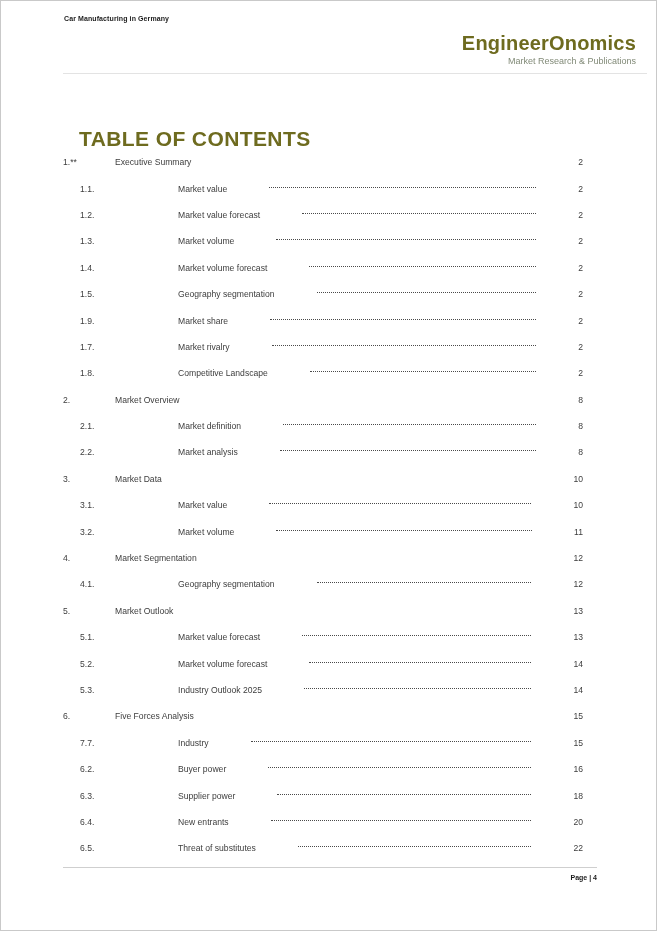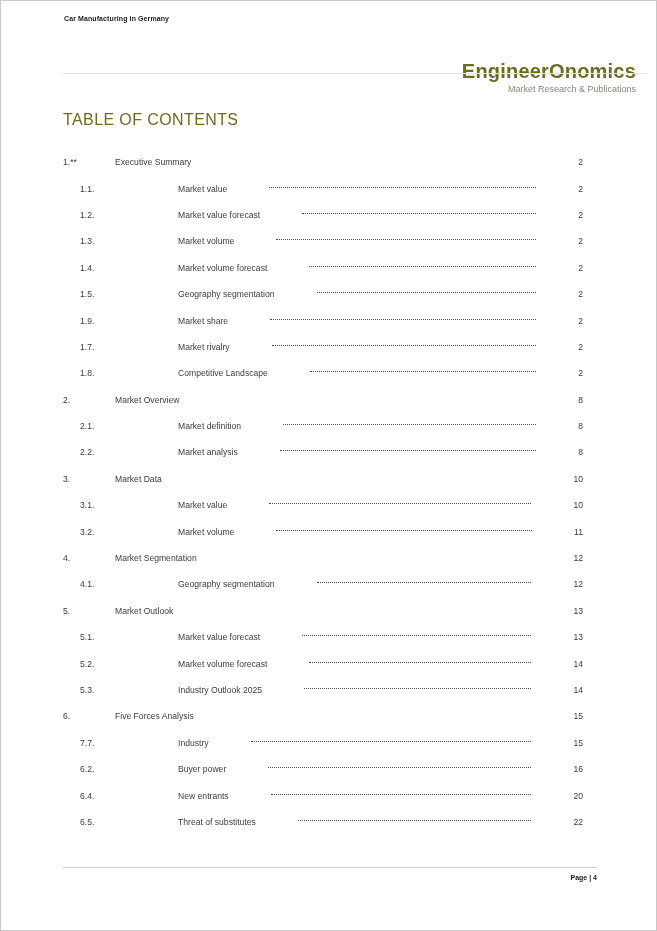--- a/index.html
+++ b/index.html
@@ -15,41 +15,40 @@
   }
   
   .running-title{
     position:absolute;top:14px;left:63px;
     font-size:7px;font-weight:bold;color:#1c1c1c;
     letter-spacing:.1px;
   }
   .brand{
     position:absolute;top:31px;right:20px;
     text-align:right;
-    margin-top:28px;
   }
   .brand-name{
     font-size:20px;font-weight:bold;
     color:var(--brand,#6e6b1f);
     letter-spacing:.2px;
     line-height:22px;
   }
   .brand-tagline{
     font-size:9px;
     color:#818a77;
     margin-top:2px;
   }
   .header-rule{
     position:absolute;top:72px;left:62px;right:9px;
     border-top:1px solid #e3e3e3;
   }
   
   .toc-title{
-    position:absolute;top:110px;left:62px;margin:0;
-    font-size:16px;font-weight:normal;
+    position:absolute;top:110px;left:62px;margin:16px;
+    font-size:21px;font-weight:bold;
     color:var(--brand,#6e6b1f);
     letter-spacing:.4px;
   }
   
   .toc{
     position:absolute;top:148px;left:62px;right:73px;
   }
   .toc-row{
     display:flex;align-items:center;
     height:26.4px;
@@ -259,20 +258,26 @@
       <span class="toc-page">15</span>
     </div>
 
     <div class="toc-row level2">
       <span class="toc-num">6.2.</span>
       <span class="toc-label">Buyer power</span>
       <span class="toc-leader"></span>
       <span class="toc-page">16</span>
     </div>
 
+    <div class="toc-row level2">
+      <span class="toc-num">6.3.</span>
+      <span class="toc-label">Supplier power</span>
+      <span class="toc-leader"></span>
+      <span class="toc-page">18</span>
+    </div>
 
     <div class="toc-row level2">
       <span class="toc-num">6.4.</span>
       <span class="toc-label">New entrants</span>
       <span class="toc-leader"></span>
       <span class="toc-page">20</span>
     </div>
 
     <div class="toc-row level2">
       <span class="toc-num">6.5.</span>

